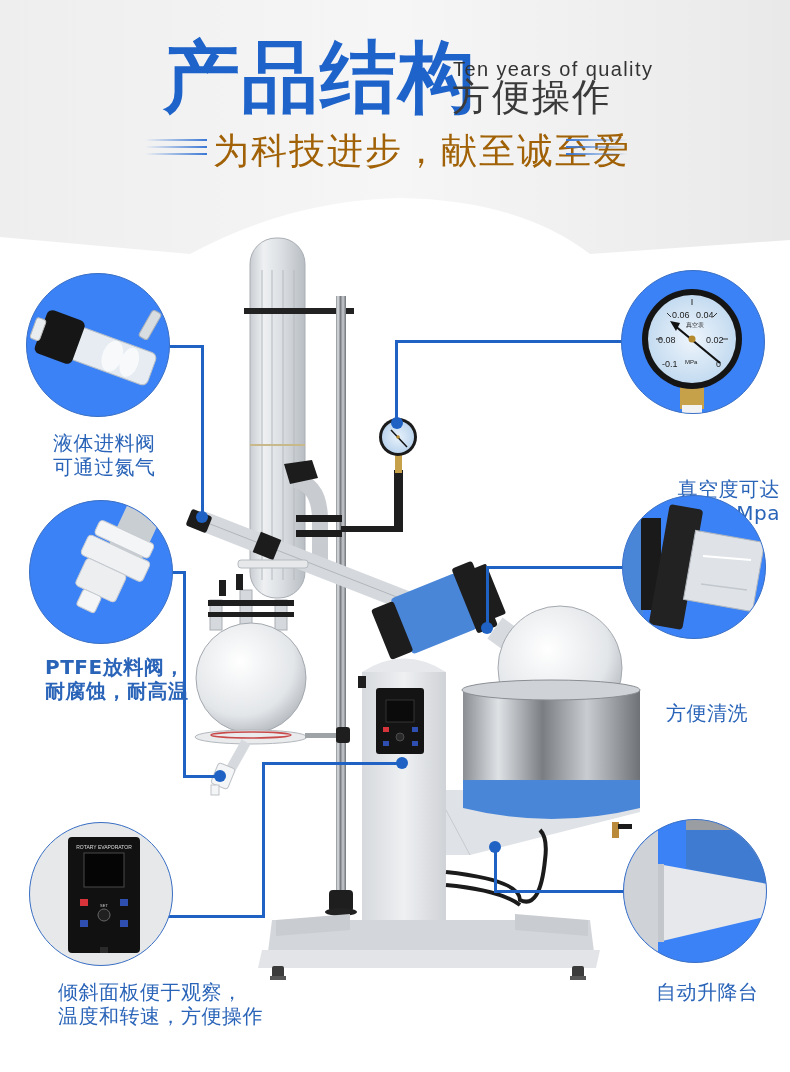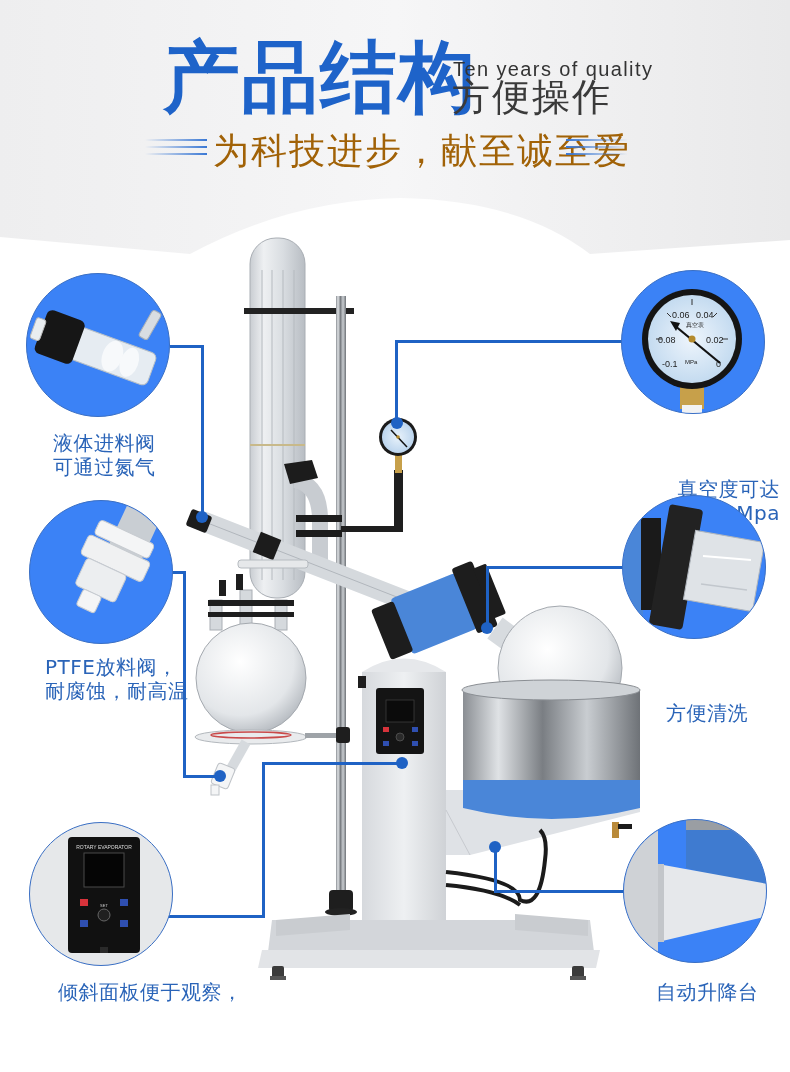--- a/index.html
+++ b/index.html
@@ -270,21 +270,21 @@
   <svg width="144" height="144" viewBox="0 0 144 144">
     <rect x="88" y="0" width="36" height="56" fill="#c9ced3" transform="rotate(25 106 28)"></rect>
     <g transform="rotate(25 72 72)">
       <rect x="48" y="24" width="60" height="16" rx="4" fill="#f4f5f6" stroke="#c7cbd0"></rect>
       <rect x="44" y="42" width="68" height="22" rx="4" fill="#f0f1f2" stroke="#c7cbd0"></rect>
       <rect x="52" y="64" width="44" height="30" rx="4" fill="#eceef0" stroke="#c7cbd0"></rect>
       <rect x="62" y="94" width="20" height="18" rx="3" fill="#f4f5f6" stroke="#c7cbd0"></rect>
     </g>
   </svg>
 </div>
-<div class="label" style="left:45px;top:655px;">
+<div class="label" style="left:45px;top:655px;font-weight:bold;">
   <div>PTFE放料阀，</div>
   <div>耐腐蚀，耐高温</div>
 </div>
 
 <div class="circle" style="left:622px;top:495px;">
   <svg width="144" height="144" viewBox="0 0 144 144">
     <rect x="0" y="0" width="20" height="144" fill="#4a86d8"></rect>
     <rect x="18" y="22" width="20" height="92" fill="#1a1a1a"></rect>
     <rect x="36" y="10" width="34" height="122" rx="4" fill="#222" transform="rotate(10 53 71)"></rect>
     <rect x="66" y="40" width="70" height="70" fill="#dfe3e7" stroke="#b0b6bd" transform="rotate(10 101 75)"></rect>
@@ -305,20 +305,21 @@
     <rect x="90" y="76" width="8" height="7" fill="#2f4fb0"></rect>
     <rect x="50" y="97" width="8" height="7" fill="#2f4fb0"></rect>
     <rect x="90" y="97" width="8" height="7" fill="#2f4fb0"></rect>
     <text x="74" y="84" font-size="4" fill="#ccc" text-anchor="middle" font-family="Liberation Sans, sans-serif">SET</text>
     <circle cx="74" cy="92" r="6" fill="#202020" stroke="#666" stroke-width="1"></circle>
     <rect x="70" y="124" width="8" height="6" fill="#2a2a2a"></rect>
   </svg>
 </div>
 <div class="label" style="left:24px;top:980px;margin-left:34px;">
   <div>倾斜面板便于观察，</div>
+  <div>温度和转速，方便操作</div>
 </div>
 
 <div class="circle" style="left:623px;top:819px;">
   <svg width="144" height="144" viewBox="0 0 144 144">
     <rect x="0" y="0" width="34" height="144" fill="#cfd2d6"></rect>
     <rect x="62" y="0" width="82" height="40" fill="#9a9ea3"></rect>
     <path d="M62 10 L144 10 L144 66 Q100 60 62 48 Z" fill="#3f7bd0"></path>
     <path d="M34 44 L144 64 L144 96 L34 122 Z" fill="#e6e8eb"></path>
     <rect x="34" y="44" width="6" height="78" fill="#c3c6ca"></rect>
   </svg>

